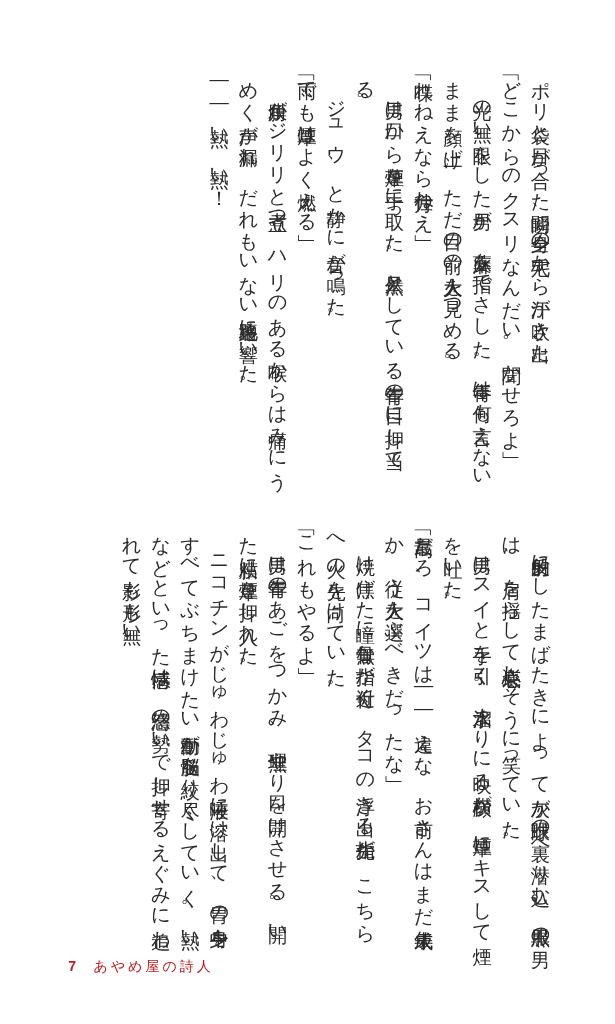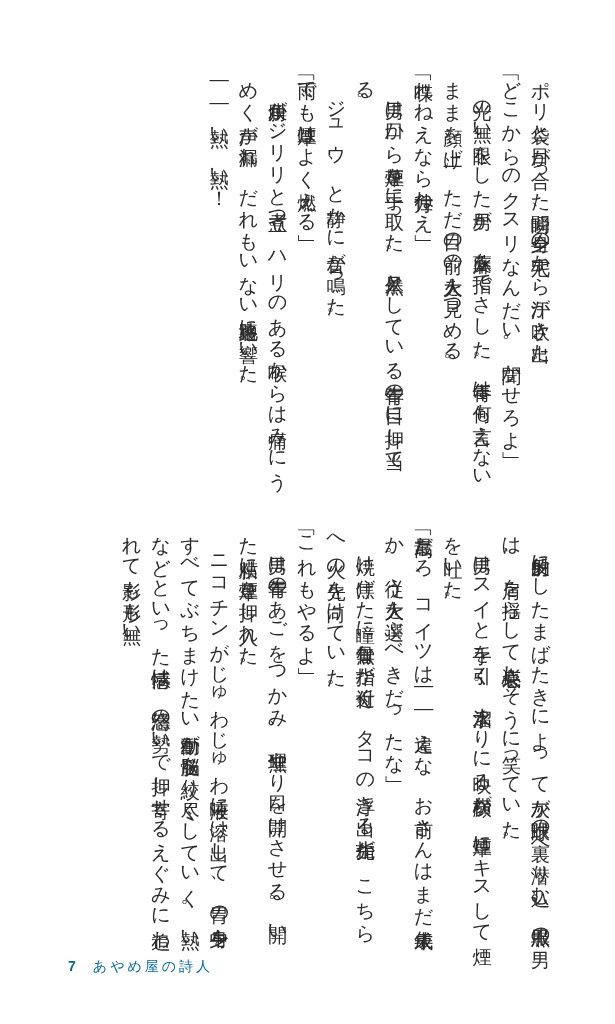--- a/index.html
+++ b/index.html
@@ -10,22 +10,22 @@
     .block {
       position: absolute; right: 60px; width: 500px;
       writing-mode: vertical-rl; text-orientation: upright;
       font-size: 19.3px; line-height: 29.2px; letter-spacing: 0px;
     }
     .block.top { top: 68px; height: 430px; }
     .block.bottom { top: 523px; height: 430px; }
     .para { margin: 0; white-space: normal; }
     .folio {
       position: absolute; left: 68px; top: 958px;
-      font-size: 14px; letter-spacing: 3px; color: #0369a1;
-      font-family: Liberation Sans, sans-serif;
+      font-size: 14px; letter-spacing: 3px; color: #b91c1c;
+      font-family: Liberation Mono, monospace;
     }
     .folio .num { font-weight: bold; margin-right: 14px; }
   </style>
 </head>
 <body>
 
 <div class="block top">
   <p class="para">ポリ袋と目が合った瞬間、全身の毛穴から汗が吹き出た。</p>
   <p class="para">「どこからのクスリなんだい。聞かせろよ」</p>
   <p class="para">　光の無い眼をした男が、麻薬を指でさした。青年は何も言えないまま顔を上げ、ただ目の前の大人を見つめる。</p>

